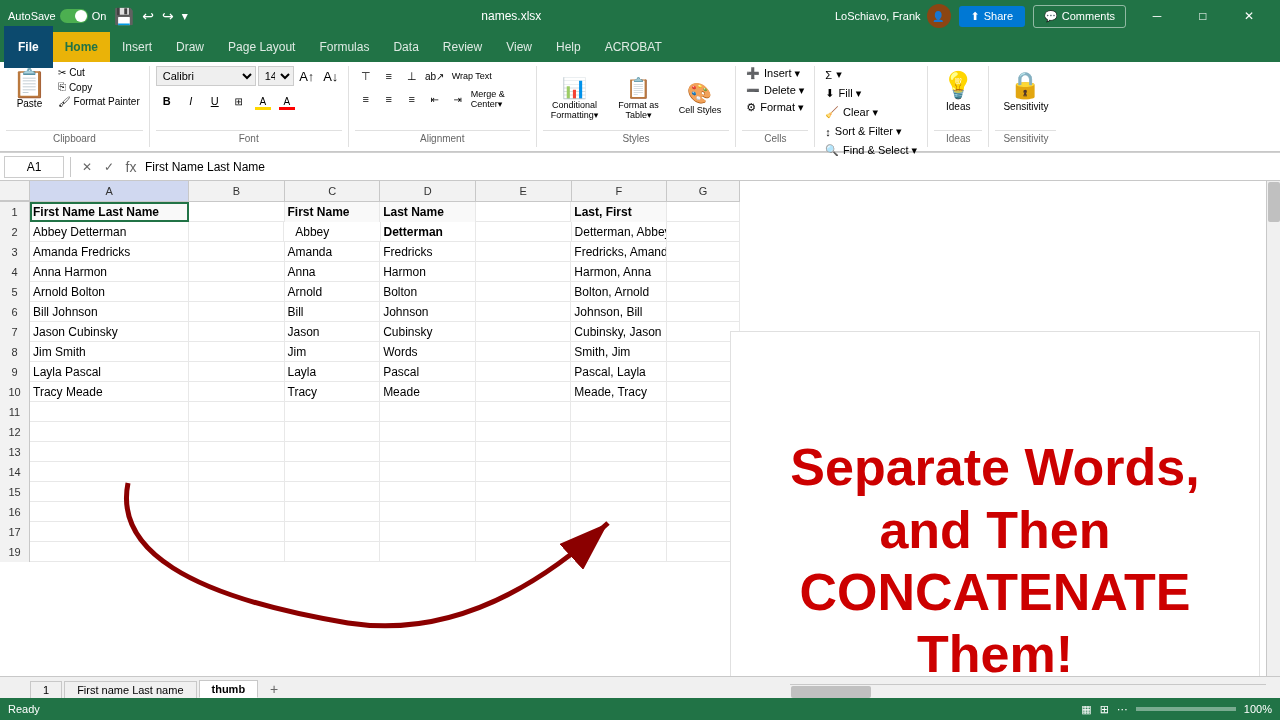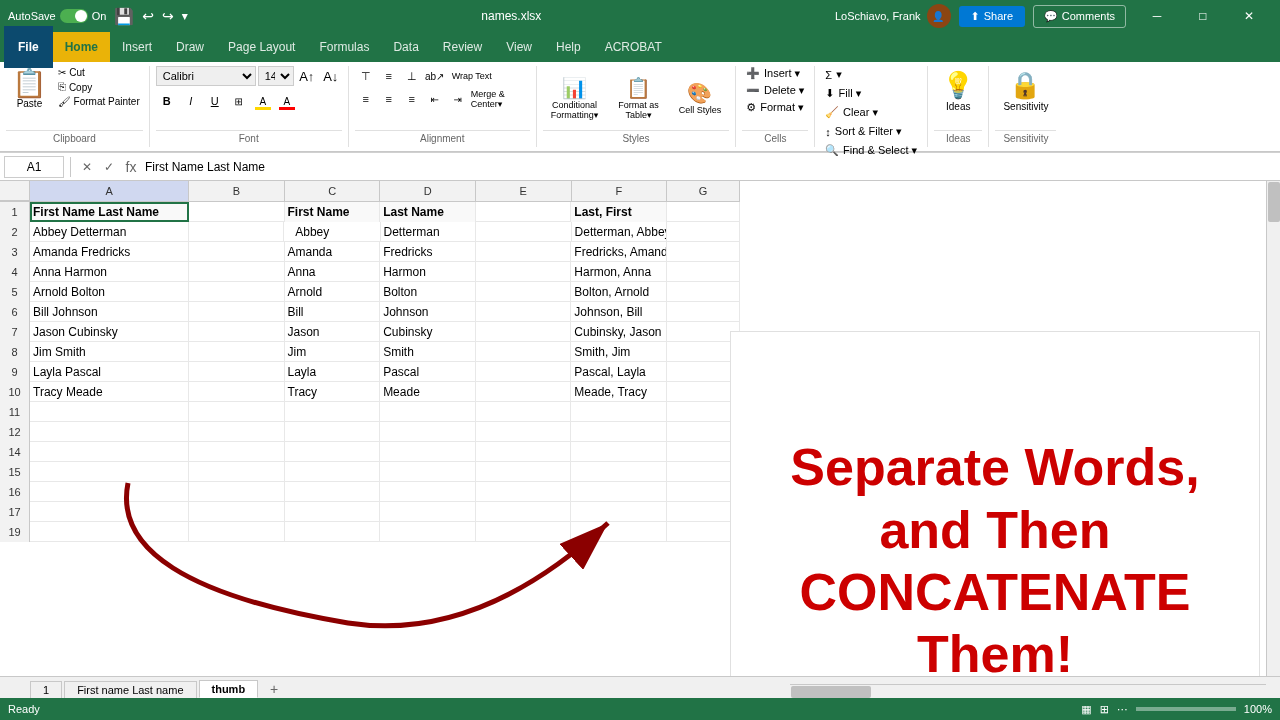--- a/index.html
+++ b/index.html
@@ -341,21 +341,21 @@
         <div class="cell" style="width:105px;"></div>
         <div class="cell header-cell" style="width:105px; font-weight:bold;">Last, First</div>
         <div class="cell" style="width:80px;"></div>
       </div>
 
       <div class="data-row">
         <div class="row-num">2</div>
         <div class="cell" style="width:175px;">Abbey Detterman</div>
         <div class="cell" style="width:105px;"></div>
         <div class="cell" style="width:105px;padding-left:11px;">Abbey</div>
-        <div class="cell" style="width:105px;">Detterman</div>
+        <div class="cell" style="width:105px;font-weight:bold;">Detterman</div>
         <div class="cell" style="width:105px;"></div>
         <div class="cell" style="width:105px;">Detterman, Abbey</div>
         <div class="cell" style="width:80px;"></div>
       </div>
       <div class="data-row">
         <div class="row-num">3</div>
         <div class="cell" style="width:175px;">Amanda Fredricks</div>
         <div class="cell" style="width:105px;"></div>
         <div class="cell" style="width:105px;">Amanda</div>
         <div class="cell" style="width:105px;">Fredricks</div>
@@ -401,21 +401,21 @@
         <div class="cell" style="width:105px;">Cubinsky</div>
         <div class="cell" style="width:105px;"></div>
         <div class="cell" style="width:105px;">Cubinsky, Jason</div>
         <div class="cell" style="width:80px;"></div>
       </div>
       <div class="data-row">
         <div class="row-num">8</div>
         <div class="cell" style="width:175px;">Jim Smith</div>
         <div class="cell" style="width:105px;"></div>
         <div class="cell" style="width:105px;">Jim</div>
-        <div class="cell" style="width:105px;">Smith</div>
+        <div class="cell" style="width:105px;">Words</div>
         <div class="cell" style="width:105px;"></div>
         <div class="cell" style="width:105px;">Smith, Jim</div>
         <div class="cell" style="width:80px;"></div>
       </div>
       <div class="data-row">
         <div class="row-num">9</div>
         <div class="cell" style="width:175px;">Layla Pascal</div>
         <div class="cell" style="width:105px;"></div>
         <div class="cell" style="width:105px;">Layla</div>
         <div class="cell" style="width:105px;">Pascal</div>
@@ -439,20 +439,30 @@
           <div class="cell" style="width:175px;"></div>
           <div class="cell" style="width:105px;"></div>
           <div class="cell" style="width:105px;"></div>
           <div class="cell" style="width:105px;"></div>
           <div class="cell" style="width:105px;"></div>
           <div class="cell" style="width:105px;"></div>
           <div class="cell" style="width:80px;"></div>
         </div>
       <div class="data-row">
           <div class="row-num">12</div>
+          <div class="cell" style="width:175px;"></div>
+          <div class="cell" style="width:105px;"></div>
+          <div class="cell" style="width:105px;"></div>
+          <div class="cell" style="width:105px;"></div>
+          <div class="cell" style="width:105px;"></div>
+          <div class="cell" style="width:105px;"></div>
+          <div class="cell" style="width:80px;"></div>
+        </div>
+      <div class="data-row">
+          <div class="row-num">13</div>
           <div class="cell" style="width:175px;"></div>
           <div class="cell" style="width:105px;"></div>
           <div class="cell" style="width:105px;"></div>
           <div class="cell" style="width:105px;"></div>
           <div class="cell" style="width:105px;"></div>
           <div class="cell" style="width:105px;"></div>
           <div class="cell" style="width:80px;"></div>
         </div>
       <div class="data-row">
           <div class="row-num">14</div>

